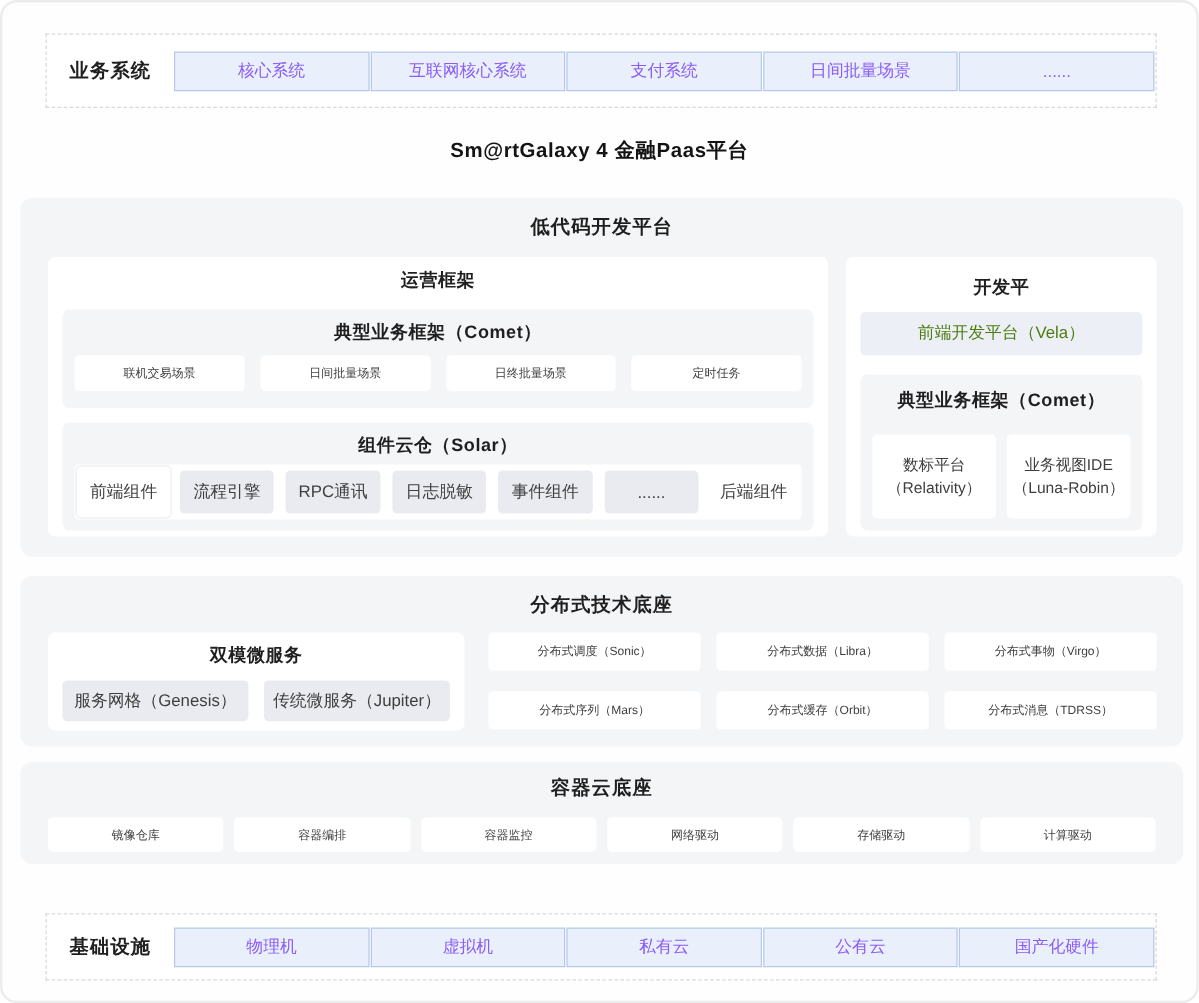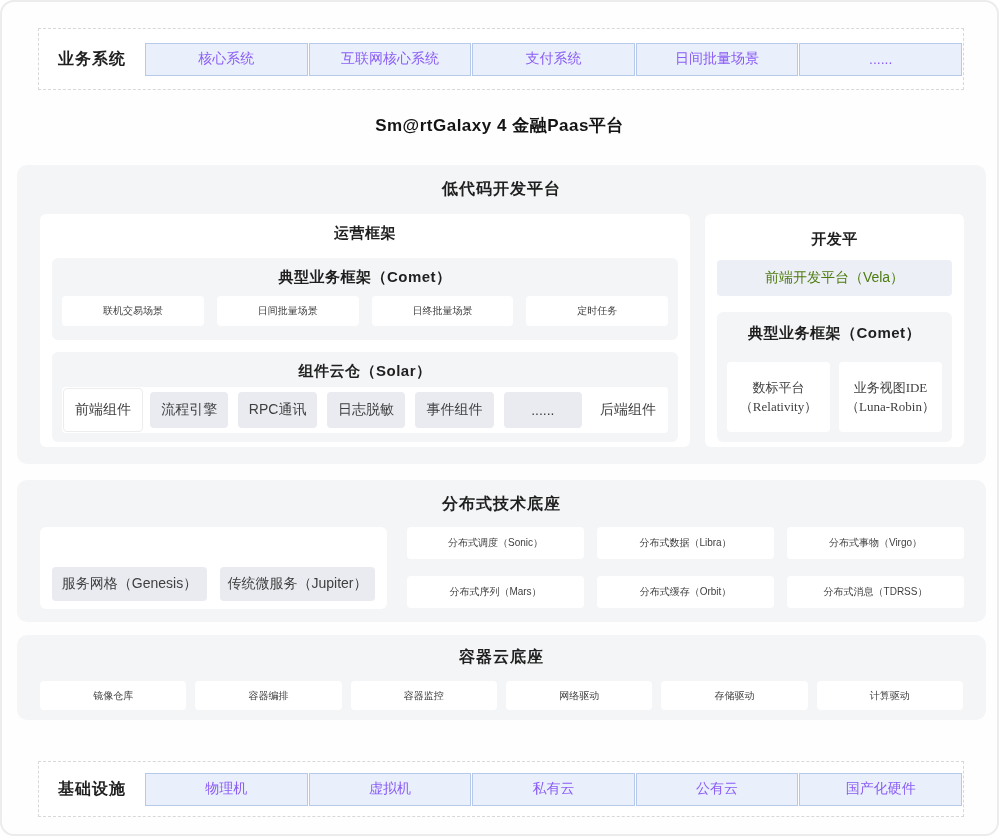--- a/index.html
+++ b/index.html
@@ -112,21 +112,21 @@
   
   #dev-box   { left:688px; top:49px; width:259px; height:233px; }
   #vela-chip { position:absolute; left:12px; right:12px; top:46px; height:36px;
                background:#edeff6; border-radius:4px;
                display:flex; align-items:center; justify-content:center;
                font-size:14px; color:#4d7c0f; }
   #dev-comet { left:12px; top:98px; width:235px; height:130px; }
   #dev-comet-row { position:absolute; left:10px; right:10px; top:50px; height:70px;
                    display:flex; gap:9px; }
   #dev-comet-row .white-cell {
-    flex:1 1 0; flex-direction:column; line-height:1.5; font-size:13px;font-family:Liberation Serif, serif;
+    flex:1 1 0; flex-direction:column; line-height:1.5; font-size:13px;
   }
 
   
   #dual-box { left:23px; top:47px; width:347px; height:82px; }
   #dual-row { position:absolute; left:12px; right:12px; top:40px; height:34px;
               display:flex; gap:13px; }
   #dual-row .gray-chip { flex:1 1 0; }
   #dist-grid {
     position:absolute; left:390px; right:22px; top:47px;
     display:grid; grid-template-columns:repeat(3,1fr);
@@ -202,20 +202,21 @@
           </div>
         </div>
       </div>
     </div>
   </div>
 
   <div class="gray-section" id="dist">
     <div class="section-title">分布式技术底座</div>
 
     <div class="white-box" id="dual-box">
+      <div class="box-title">双模微服务</div>
       <div id="dual-row">
         <div class="gray-chip">服务网格（Genesis）</div>
         <div class="gray-chip">传统微服务（Jupiter）</div>
       </div>
     </div>
 
     <div id="dist-grid">
       <div class="white-cell">分布式调度（Sonic）</div>
       <div class="white-cell">分布式数据（Libra）</div>
       <div class="white-cell">分布式事物（Virgo）</div>

